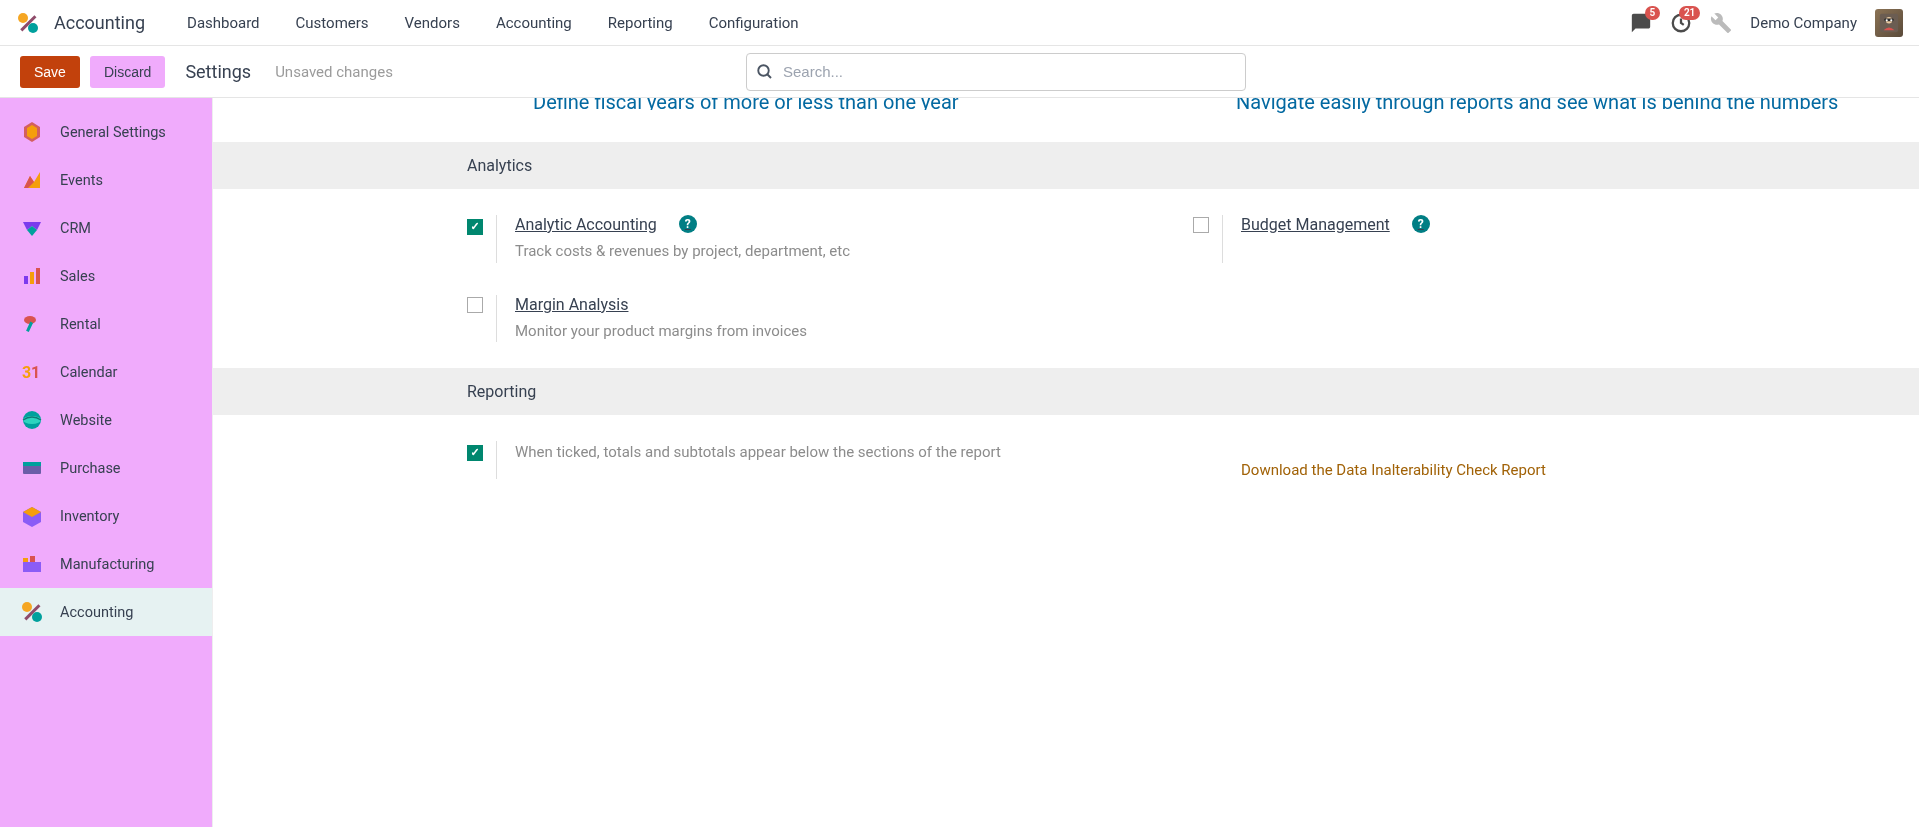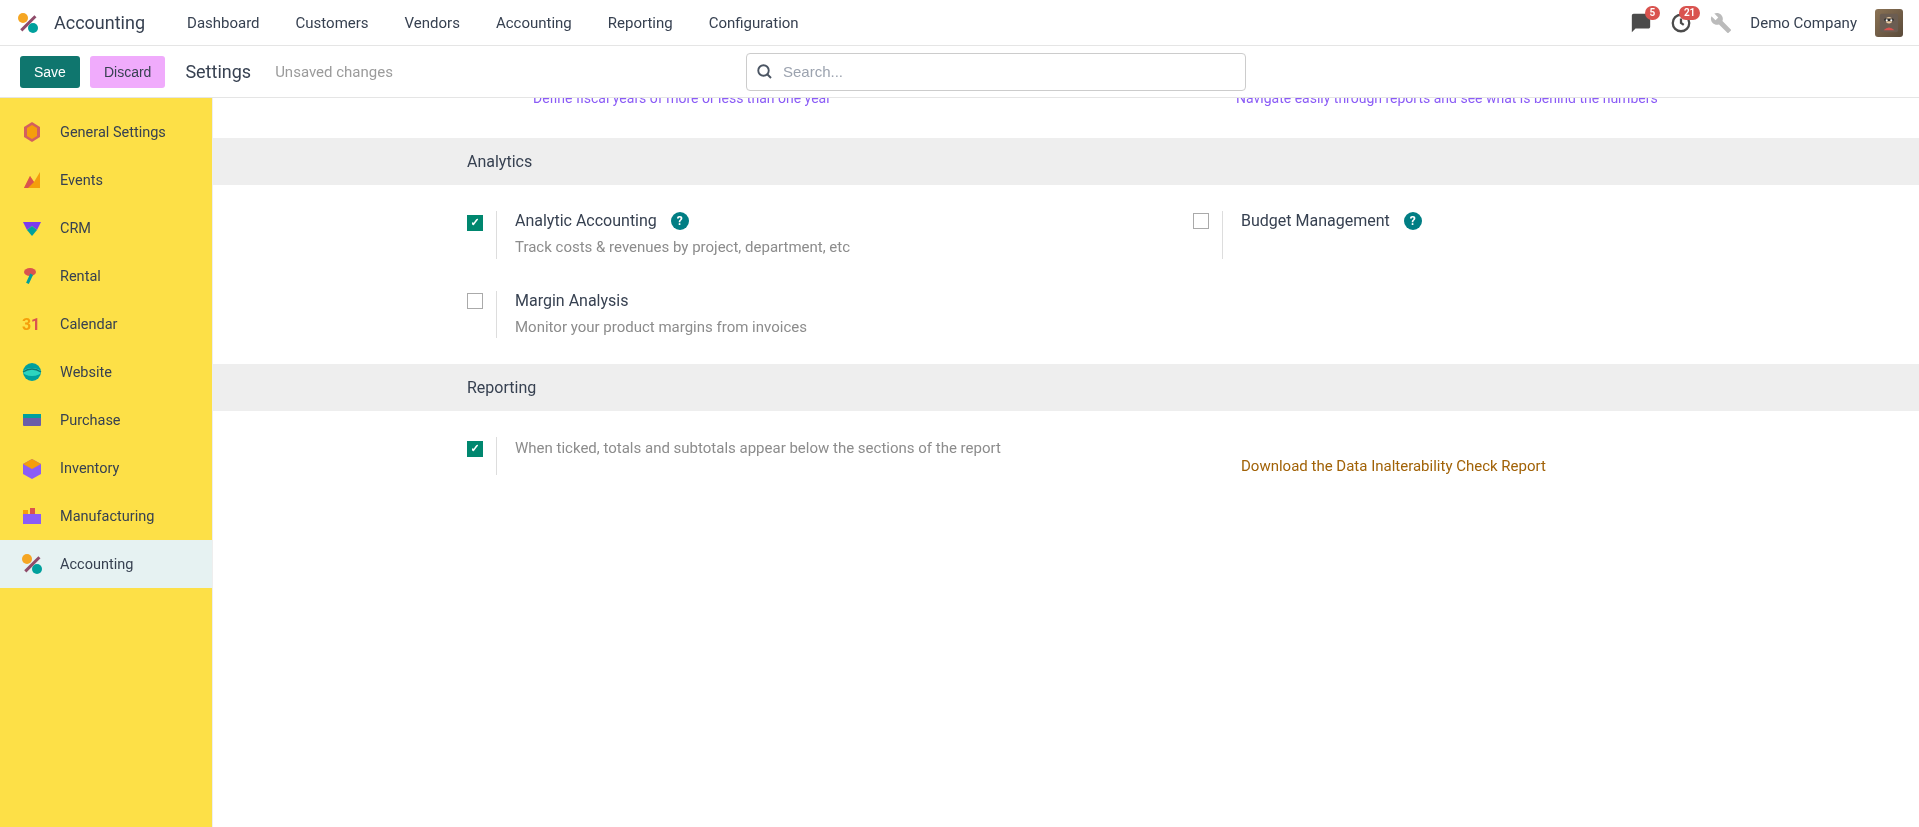--- a/index.html
+++ b/index.html
@@ -13,53 +13,53 @@
   .nav-item { font-size: 15px; color: #374151; padding: 0 14px; cursor: pointer; }
   .topnav-right { margin-left: auto; display: flex; align-items: center; gap: 18px; }
   .icon-btn { position: relative; width: 22px; height: 22px; cursor: pointer; color: #4b4b4b; }
   .badge { position: absolute; top: -6px; right: -8px; background: #d9534f; color: #fff; border-radius: 8px; font-size: 10px; padding: 1px 5px; line-height: 12px; min-width: 14px; text-align: center; font-weight: 600; }
   .company { font-size: 15px; color: #374151; }
   .avatar { width: 28px; height: 28px; border-radius: 3px; background: linear-gradient(135deg,#8b7355 0%,#5a4a3a 100%); display:flex; align-items:center; justify-content:center; }
   .avatar svg { width: 22px; height: 22px; }
   
   
   .controlbar { display: flex; align-items: center; height: 52px; padding: 0 20px; border-bottom: 1px solid #e5e5e5; gap: 10px; }
-  .btn-save { background: #0f766e; color: #fff; border: none; padding: 8px 14px; font-size: 14px; border-radius: 3px; cursor: pointer; }
+  .btn-save { background: #c2410c; color: #fff; border: none; padding: 8px 14px; font-size: 14px; border-radius: 3px; cursor: pointer; }
   .btn-discard { background: #f0abfc; color: #374151; border: none; padding: 8px 14px; font-size: 14px; border-radius: 3px; cursor: pointer; }
   .breadcrumb { font-size: 18px; color: #374151; margin-left: 10px; }
   .status { font-size: 15px; color: #9b9b9b; margin-left: 14px; }
   .search-wrap { margin-left: auto; margin-right: auto; position: relative; }
   .search-input { width: 528px; max-width: 500px; height: 38px; border: 1px solid #ccc; border-radius: 4px; padding: 0 12px 0 36px; font-size: 15px; color: #374151; }
   .search-input::placeholder { color: #9ca3af; }
   .search-icon { position: absolute; left: 10px; top: 50%; transform: translateY(-50%); width: 18px; height: 18px; color: #4b5563; }
   .spacer-right { width: 300px; }
   
   
   .layout { display: flex; height: calc(100vh - 98px); }
-  .sidebar { width: 213px; background: #fde047; border-right: 1px solid #eee; overflow-y: auto; padding-top: 10px; }
+  .sidebar { width: 213px; background: #f0abfc; border-right: 1px solid #eee; overflow-y: auto; padding-top: 10px; }
   .side-item { display: flex; align-items: center; gap: 16px; padding: 12px 20px; cursor: pointer; font-size: 14.5px; color: #374151; }
   .side-item.active { background: #e6f2f2; }
   .side-icon { width: 24px; height: 24px; flex-shrink: 0; display: flex; align-items: center; justify-content: center; }
   
   .main { flex: 1; overflow-y: auto; background: #fff; }
   .partial-row { padding: 8px 40px 28px 320px; display: flex; gap: 60px; }
-  .partial-left, .partial-right { flex: 1; color: #8b5cf6; font-size: 14px; }
+  .partial-left, .partial-right { flex: 1; color: #0369a1; font-size: 20px; }
   
   .section-head { background: #eeeeee; padding: 14px 40px 14px 254px; font-size: 16px; color: #374151; }
   
   .section-body { padding: 26px 40px 26px 254px; }
   .row { display: flex; gap: 40px; margin-bottom: 32px; }
   .row:last-child { margin-bottom: 0; }
   .col { flex: 1; display: flex; gap: 18px; }
   .check-wrap { width: 30px; flex-shrink: 0; padding-top: 2px; border-right: 1px solid #ddd; padding-right: 14px; }
   .checkbox { width: 16px; height: 16px; border: 1px solid #aaa; cursor: pointer; display: inline-flex; align-items: center; justify-content: center; }
   .checkbox.checked { background: #00876f; border-color: #00876f; color: #fff; }
   .checkbox.checked::after { content: "✓"; font-size: 11px; font-weight: bold; }
   .col-content { flex: 1; }
-  .opt-title { font-size: 16px; color: #374151; margin-bottom: 6px; display: flex; align-items: flex-end; gap: 14px; }
+  .opt-title { font-size: 16px; color: #374151; margin-bottom: 6px; display: flex; align-items: flex-start; gap: 22px; text-decoration: underline; }
   .help-icon { width: 18px; height: 18px; background: #017e84; border-radius: 50%; color: #fff; display: inline-flex; align-items: center; justify-content: center; font-size: 12px; font-weight: bold; cursor: pointer; }
   .ent-icon { width: 18px; height: 18px; border: 1px solid #888; display: inline-flex; align-items: center; justify-content: center; font-size: 10px; cursor: pointer; }
   .opt-desc { font-size: 15px; color: #8c8c8c; line-height: 1.5; }
   .link { color: #a16207; font-size: 15px; cursor: pointer; }
 </style>
 </head>
 <body>
 
 <div class="topnav">
   <div class="topnav-left">
@@ -154,20 +154,30 @@
           <svg viewBox="0 0 24 24">
             <path d="M3 6 L12 6 L21 6 L17 14 L12 10 L7 14 Z" fill="#7c3aed"></path>
             <path d="M7 14 L12 10 L17 14 L12 20 Z" fill="#00a09d"></path>
           </svg>
         </span>
       <span>CRM</span>
     </div>
     <div class="side-item">
       <span class="side-icon">
           <svg viewBox="0 0 24 24">
+            <rect x="4" y="12" width="4" height="8" fill="#7c3aed"></rect>
+            <rect x="10" y="8" width="4" height="12" fill="#f59e0b"></rect>
+            <rect x="16" y="4" width="4" height="16" fill="#d9534f"></rect>
+          </svg>
+        </span>
+      <span>Sales</span>
+    </div>
+    <div class="side-item">
+      <span class="side-icon">
+          <svg viewBox="0 0 24 24">
             <ellipse cx="10" cy="8" rx="6" ry="4" fill="#d9534f"></ellipse>
             <rect x="8" y="10" width="3" height="10" transform="rotate(25 10 15)" fill="#00a09d"></rect>
           </svg>
         </span>
       <span>Rental</span>
     </div>
     <div class="side-item">
       <span class="side-icon">
           <svg viewBox="0 0 24 24">
             <text x="2" y="18" font-size="16" font-weight="bold" fill="#f59e0b">3</text>

